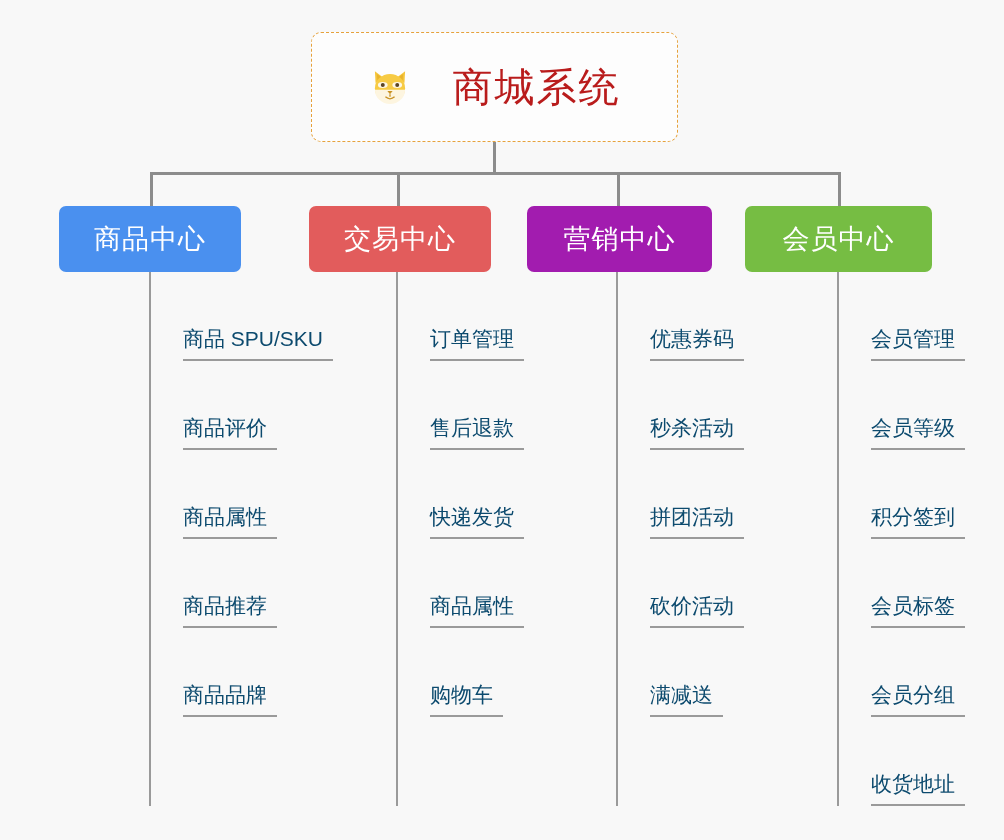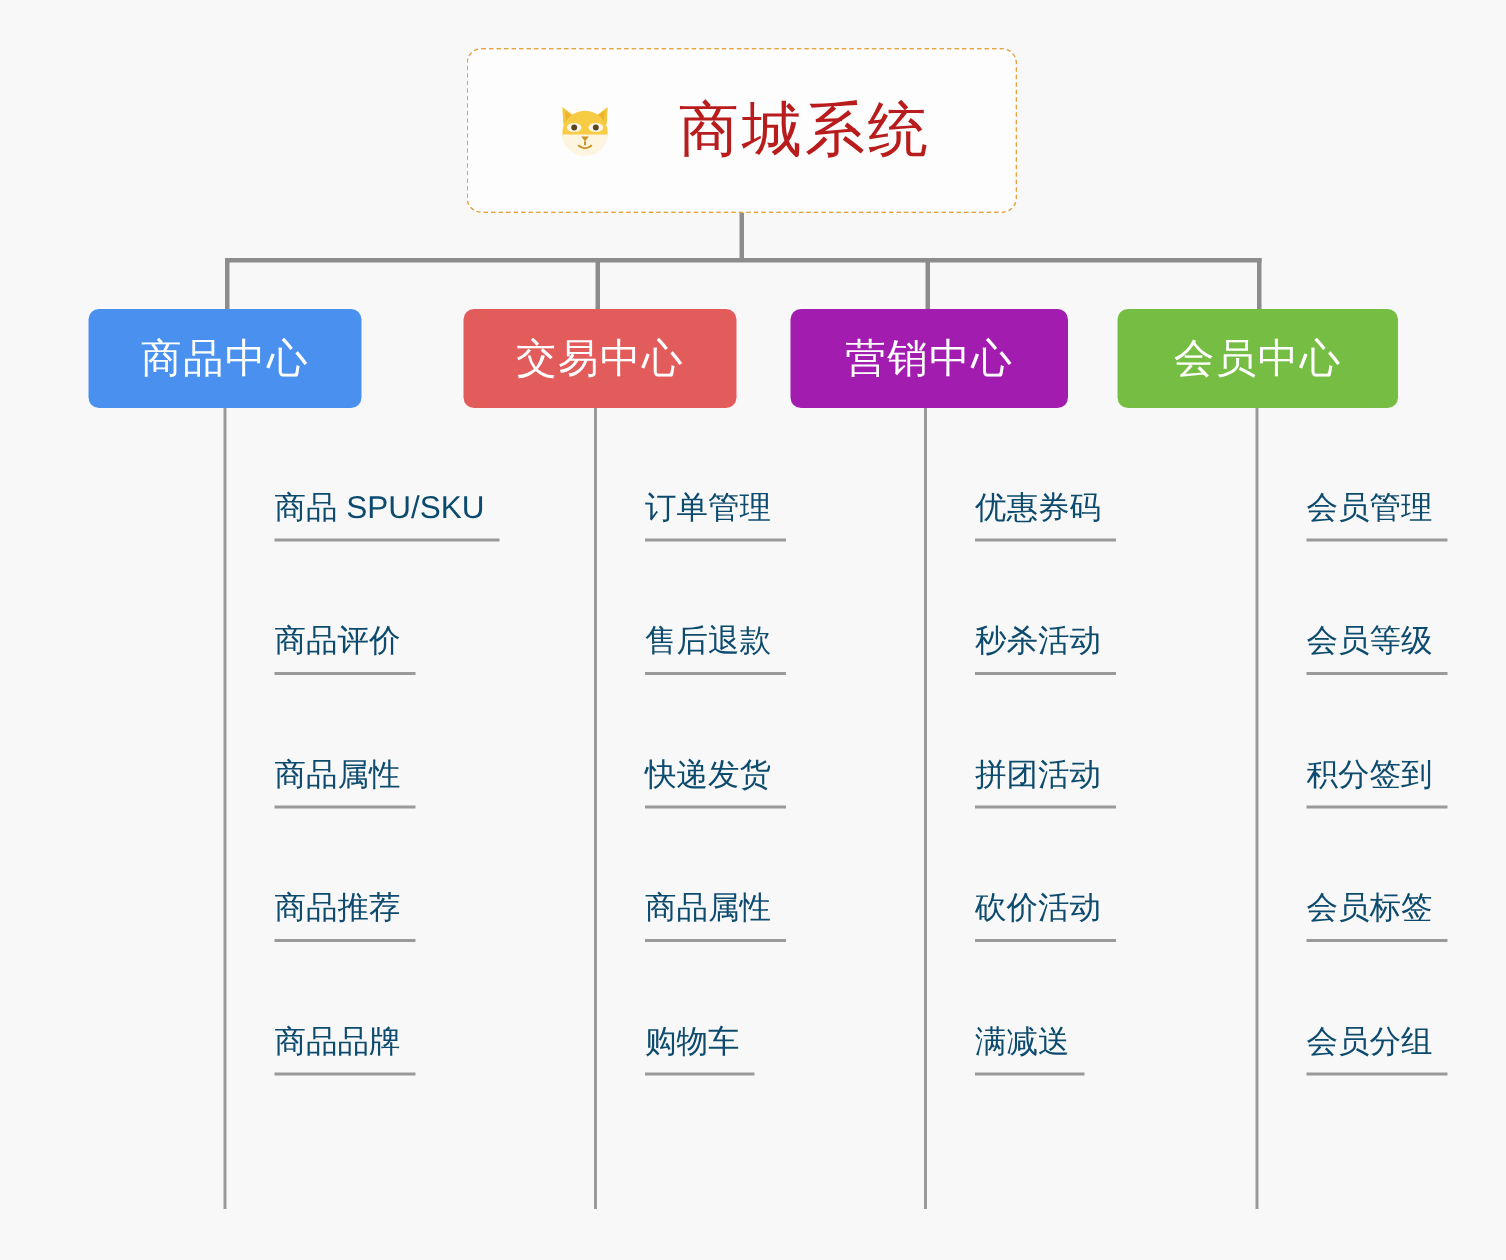--- a/index.html
+++ b/index.html
@@ -244,17 +244,20 @@
           </div>
           <div class="child-item">
             <span class="child-label">积分签到</span>
           </div>
           <div class="child-item">
             <span class="child-label">会员标签</span>
           </div>
           <div class="child-item">
             <span class="child-label">会员分组</span>
           </div>
+          <div class="child-item">
+            <span class="child-label">收货地址</span>
+          </div>
         </div>
       </div>
     </div>
 
 </div>
 
 </body></html>

